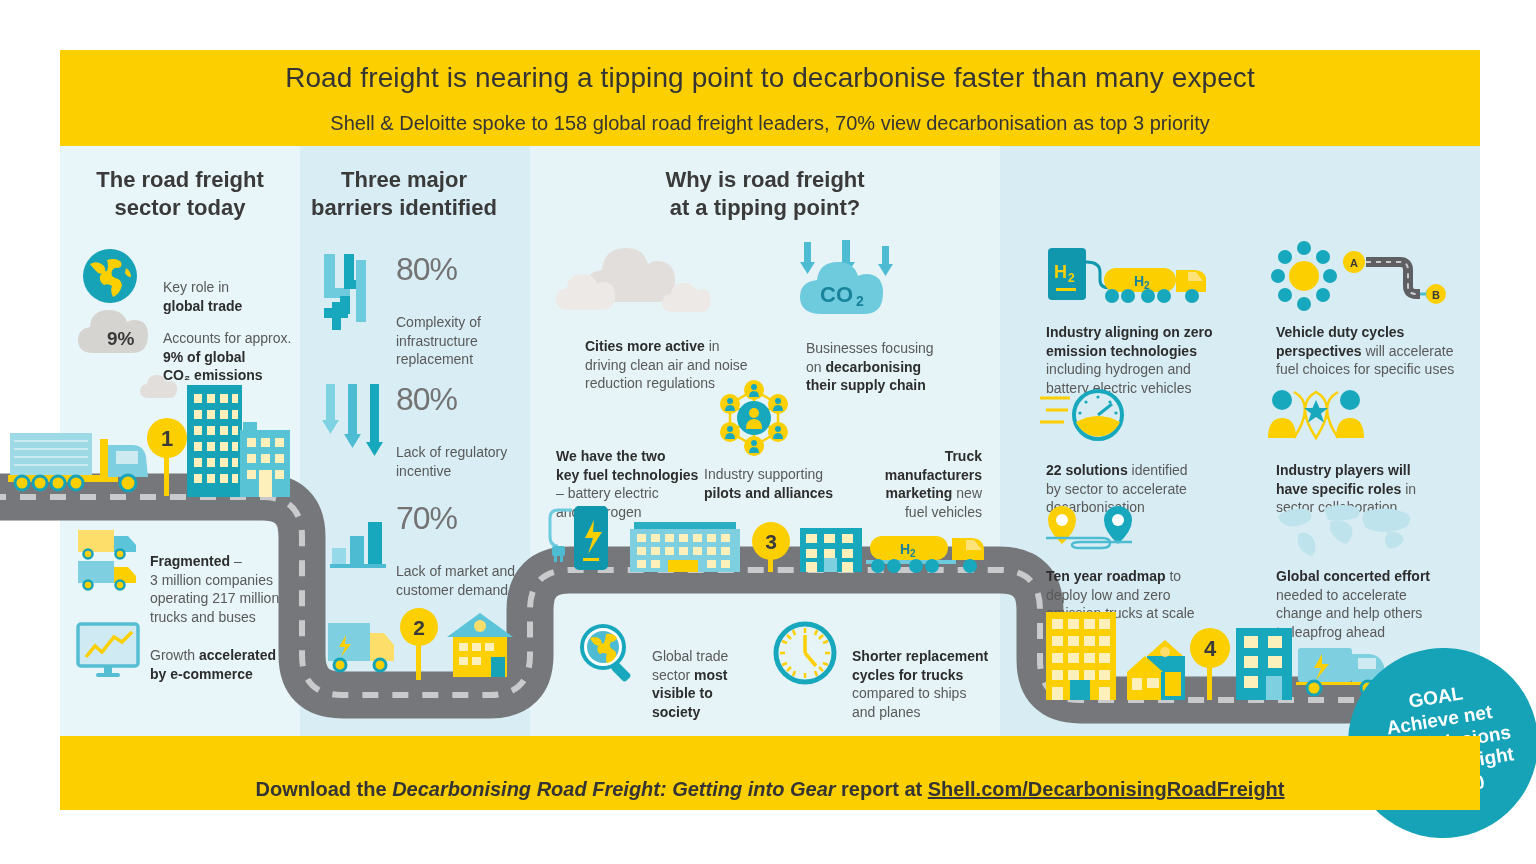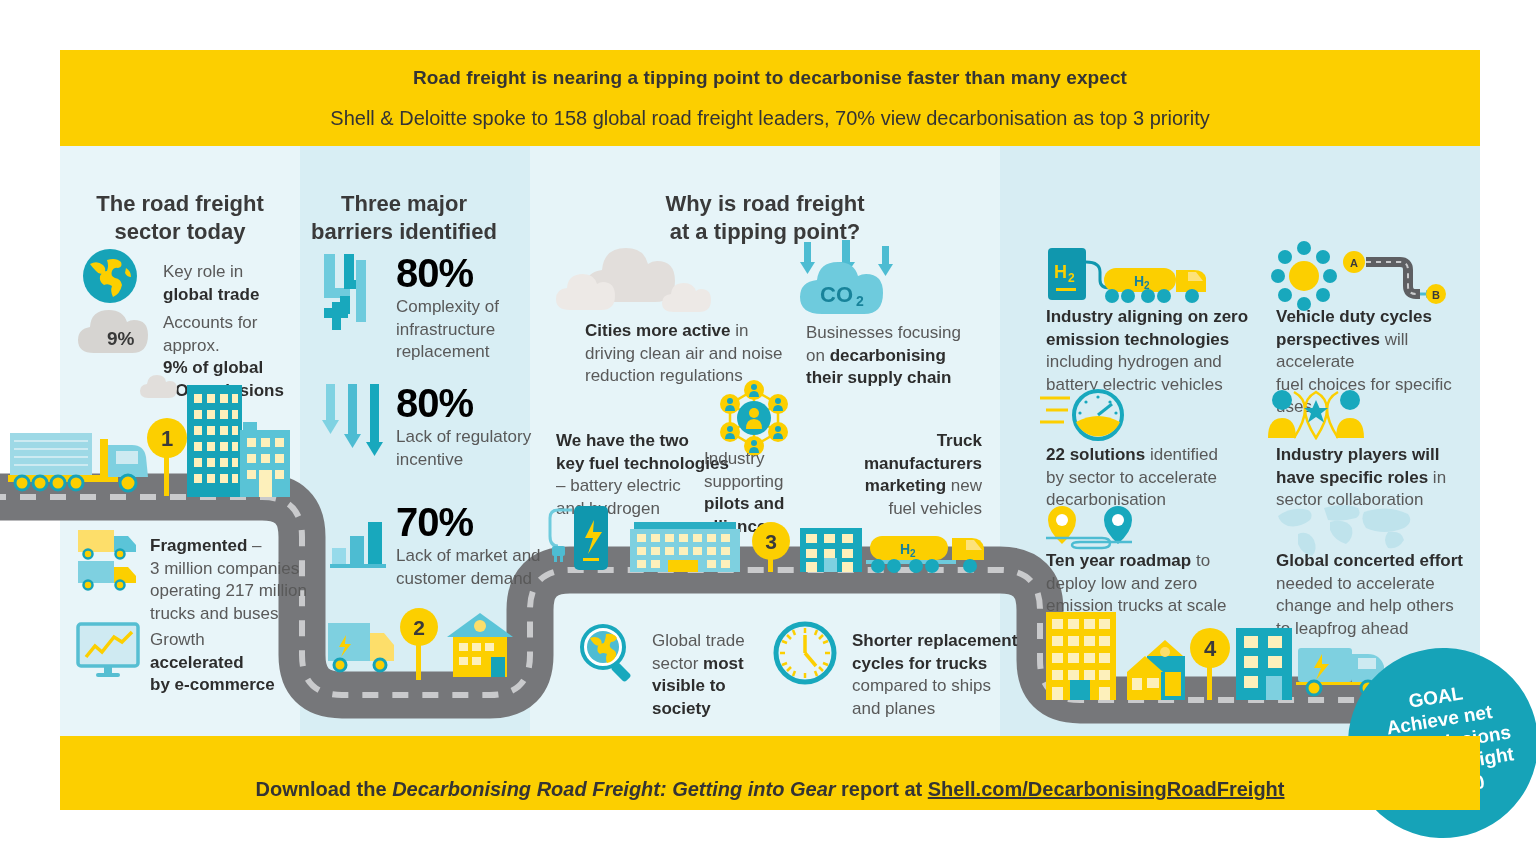--- a/index.html
+++ b/index.html
@@ -17,46 +17,46 @@
   #p2 { left:300px;  width:230px;  background:#d8eef4; }
   #p3 { left:530px;  width:470px;  background:#e6f4f8; }
   #p4 { left:1000px; width:480px;  background:#d7edf3; }
 
   
   #header {
     position:absolute; left:60px; top:50px; width:1420px; height:96px;
     background:#fccf00; text-align:center;
     display:flex; flex-direction:column; align-items:center; justify-content:center;
   }
-  #header .h1 { font-size:19px; font-weight:bold; color:#343434; letter-spacing:.1px; }
+  #header .h1 { font-size:28px; font-weight:normal; color:#343434; letter-spacing:.1px; }
   #header .h2 { font-size:20px; color:#343434; margin-top:18px; }
 
   #footer {
     position:absolute; left:60px; top:736px; width:1420px; height:74px;
     background:#fccf00; display:flex; align-items:center; justify-content:center;
   }
   #footer .ftext { font-size:20px; font-weight:bold; color:#343434;margin-top:32px; }
   #footer .ital { font-style:italic; }
   #footer .link { text-decoration:underline; }
 
   
   .coltitle {
     position:absolute; text-align:center; color:#3a3a3a;
-    font-weight:bold; font-size:22px; line-height:1.25;margin-top:24px;
+    font-weight:bold; font-size:22px; line-height:1.25;
   }
   #t1 { left:60px;  top:166px; width:240px; }
   #t2 { left:300px; top:166px; width:208px; }
   #t3 { left:530px; top:166px; width:470px; }
   #t4 { left:1000px;top:166px; width:480px; }
   #t4 .ital { font-style:italic; }
 
   
-  .blk { position:absolute; color:#595959; font-size:17px; line-height:1.33; }
+  .blk { position:absolute; color:#595959; font-size:14px; line-height:1.33;margin-top:17px; }
   .blk b { color:#2d2d2d; }
-  .big { font-size:40px; font-weight:bold; color:#000000; line-height:.95; letter-spacing:-1px; }
+  .big { font-size:32px; font-weight:normal; color:#737373; line-height:.95; letter-spacing:-1px; }
 
   svg { display:block; overflow:visible; }
 
   
   #goal {
     position:absolute; left:1348px; top:648px; width:190px; height:190px;
     border-radius:50%; background:#16a3b8; color:#fff;
     display:flex; align-items:center; justify-content:center; text-align:center;
     font-weight:bold; font-size:19px; line-height:1.2;
     transform:rotate(-9deg);

